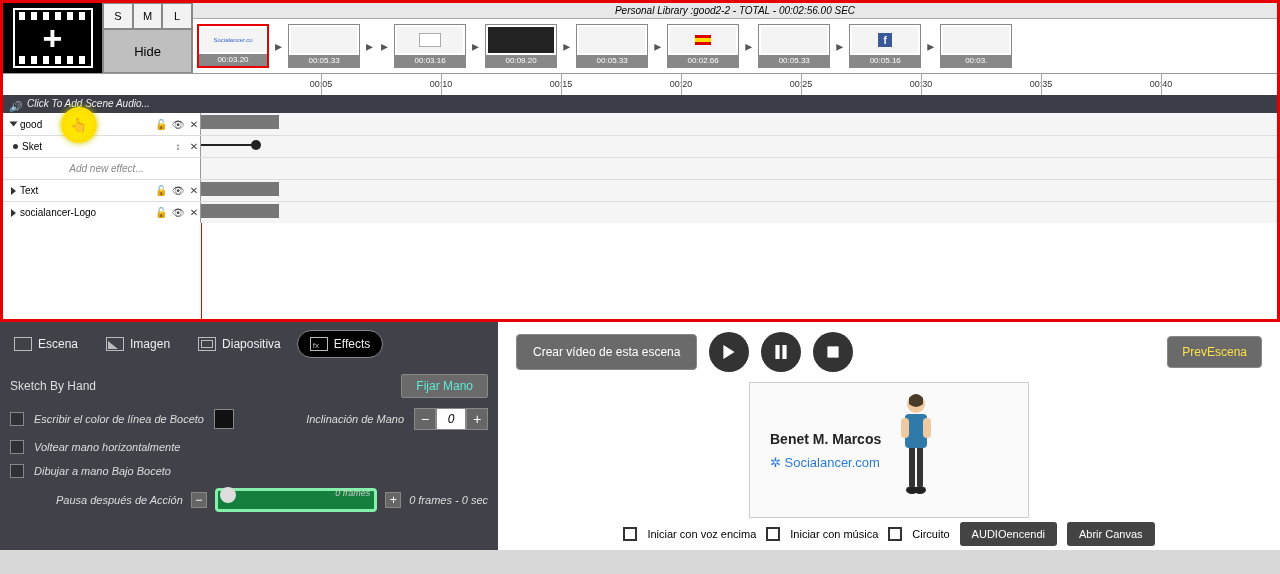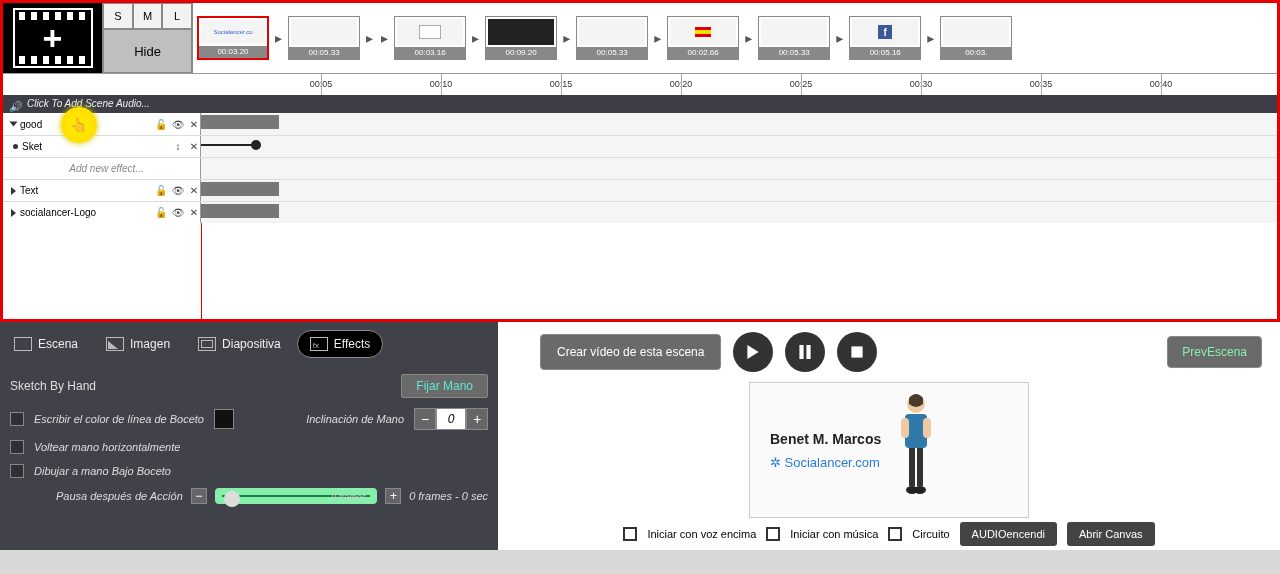--- a/index.html
+++ b/index.html
@@ -76,28 +76,28 @@
   .panel-title-row { display:flex; justify-content:space-between; align-items:center; }
   .btn-gray { background:#6a6a6a; color:#5eead4; border:1px solid #888; padding:4px 14px; font-size:12px; border-radius:2px; cursor:pointer; }
   .chk-row { display:flex; align-items:center; gap:10px; font-size:11px; font-style:italic; }
   .chk { width:14px;height:14px;border:1px solid #888;background:#2f3036; cursor:pointer; }
   .swatch { width:20px;height:20px;background:#111;border:1px solid #888; cursor:pointer; }
   .stepper { display:flex; align-items:center; }
   .stepbtn { width:22px;height:22px;background:#666;color:#fff;border:1px solid #888;display:flex;align-items:center;justify-content:center;font-size:14px;cursor:pointer; }
   .stepval { width:30px;height:22px;background:#fff;color:#000;border:1px solid #888;display:flex;align-items:center;justify-content:center;font-size:12px; }
 
   .pausa-row { display:flex; align-items:center; gap:8px; font-size:11px; font-style:italic;margin-left:46px; }
-  .pausa-slider { flex:1; height:16px; background:#15803d; border:7px solid #86efac; position:relative; border-radius:4px; }
+  .pausa-slider { flex:1; height:24px; background:#15803d; border:3px solid #86efac; position:relative; border-radius:4px; }
   .pausa-knob { position:absolute; left:2px; top:-4px; width:16px;height:16px; background:#ddd; border-radius:50%; }
 
   .right-panel { flex:1; background:#fff; display:flex; flex-direction:column; }
-  .rp-top { display:flex; align-items:center; gap:12px; padding:10px 18px;margin-left:24px; }
+  .rp-top { display:flex; align-items:center; gap:12px; padding:10px 18px; }
   .bigbtn { background:#6a6a6a; color:#fff; font-size:12px; padding:10px 16px; border-radius:4px; border:1px solid #888; cursor:pointer; }
   .ctrlbtn { width:40px;height:40px;border-radius:50%;background:#333;color:#fff;display:flex;align-items:center;justify-content:center;font-size:16px;cursor:pointer; }
-  .prevbtn { background:#6a6a6a;color:#86efac;padding:8px 14px;border-radius:4px;border:1px solid #888;font-size:12px;cursor:pointer;text-align:center; }
+  .prevbtn { background:#6a6a6a;color:#fde047;padding:8px 14px;border-radius:4px;border:1px solid #888;font-size:12px;cursor:pointer;text-align:center; }
 
   .preview { margin:0 auto; width:280px; height:140px; border:1px solid #ccc; background:#fafafa; display:flex; align-items:center; gap:10px; padding:4px 20px; }
   .preview .txtcol { display:flex; flex-direction:column; gap:8px; }
   .preview .name { font-weight:bold; color:#222; font-size:14px; }
   .preview .site { color:#2a7bd6; font-size:13px; }
   .char { width:50px; height:120px; position:relative; }
 
   .rp-bottom { display:flex; align-items:center; gap:10px; justify-content:center; padding:4px 10px; flex-wrap:wrap; }
   .bchk { width:14px;height:14px;border:2px solid #333; cursor:pointer; }
   .blabel { font-size:11px; }
@@ -115,20 +115,21 @@
     </div>
     <div class="size-col">
       <div class="size-row">
         <div class="size-btn">S</div>
         <div class="size-btn">M</div>
         <div class="size-btn">L</div>
       </div>
       <div class="hide-btn">Hide</div>
     </div>
     <div class="thumb-strip">
+      <div class="lib-title">Personal Library :good2-2 - TOTAL - 00:02:56.00 SEC</div>
       <div class="thumbs-row" id="thumbs-row">
           <div class="thumb sel">
             <div class="thumb-inner">
               <span style="font-size:6px;color:#36c">Socialancer.co</span>
             </div>
             <div class="thumb-dur">00:03.20</div>
           </div>
           <span class="arrow">▸</span>
           <div class="thumb">
             <div class="thumb-inner"></div>

